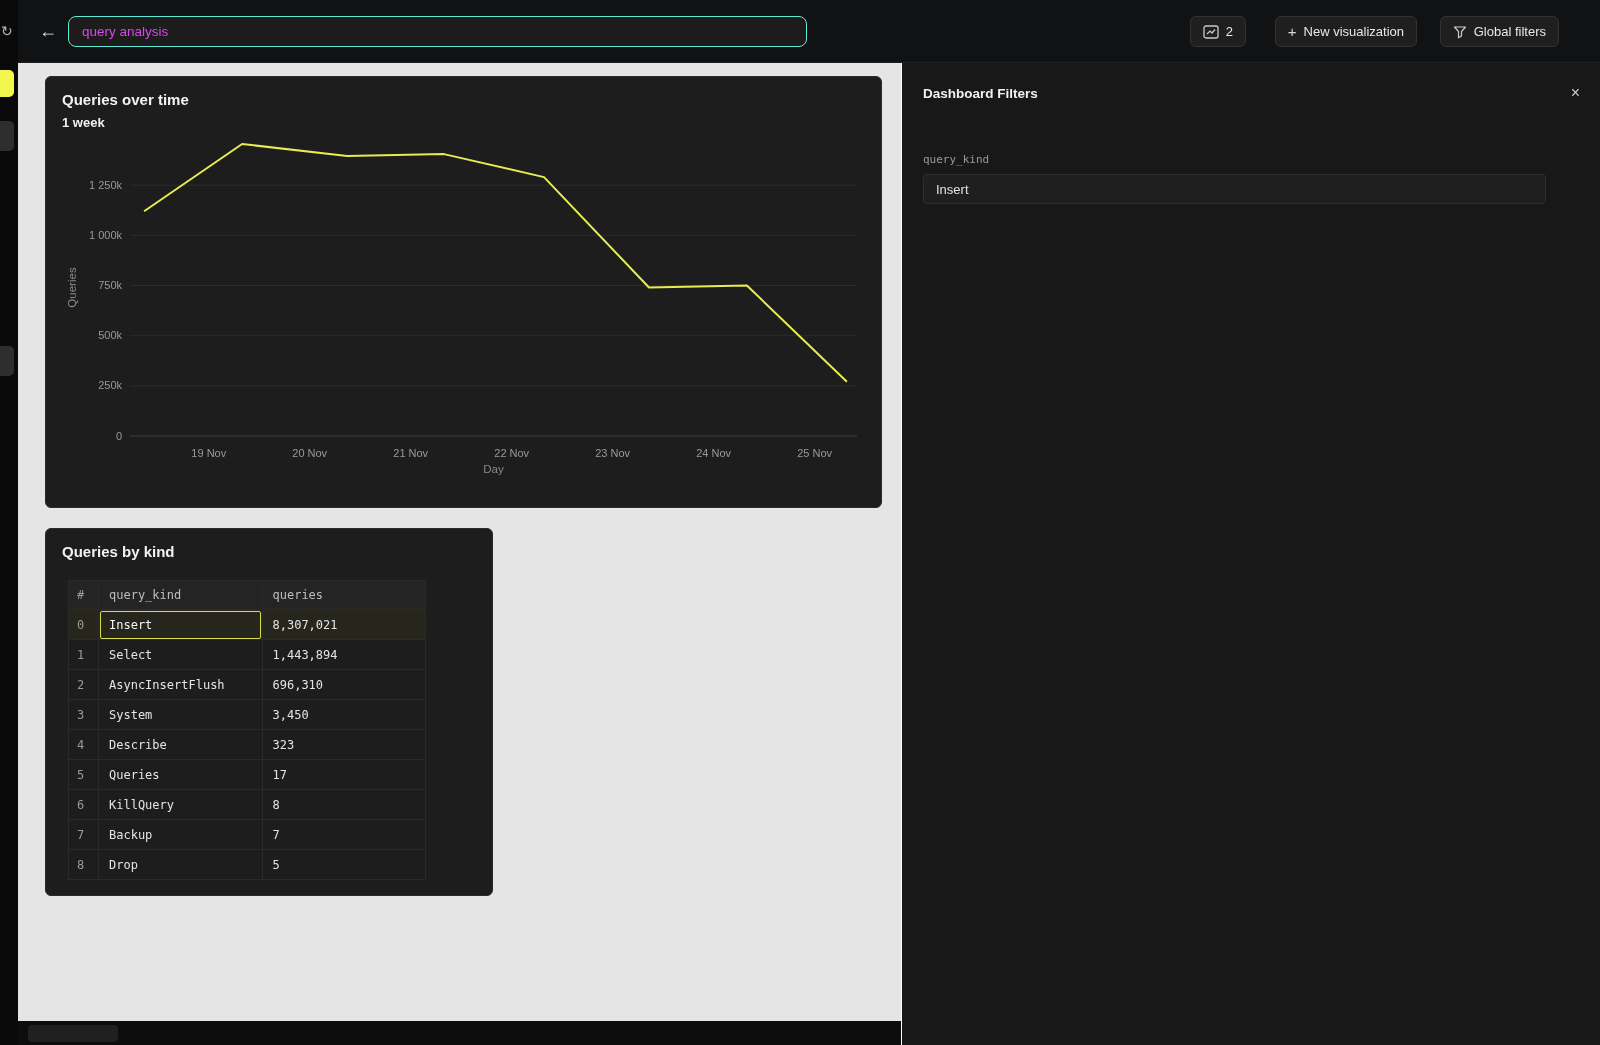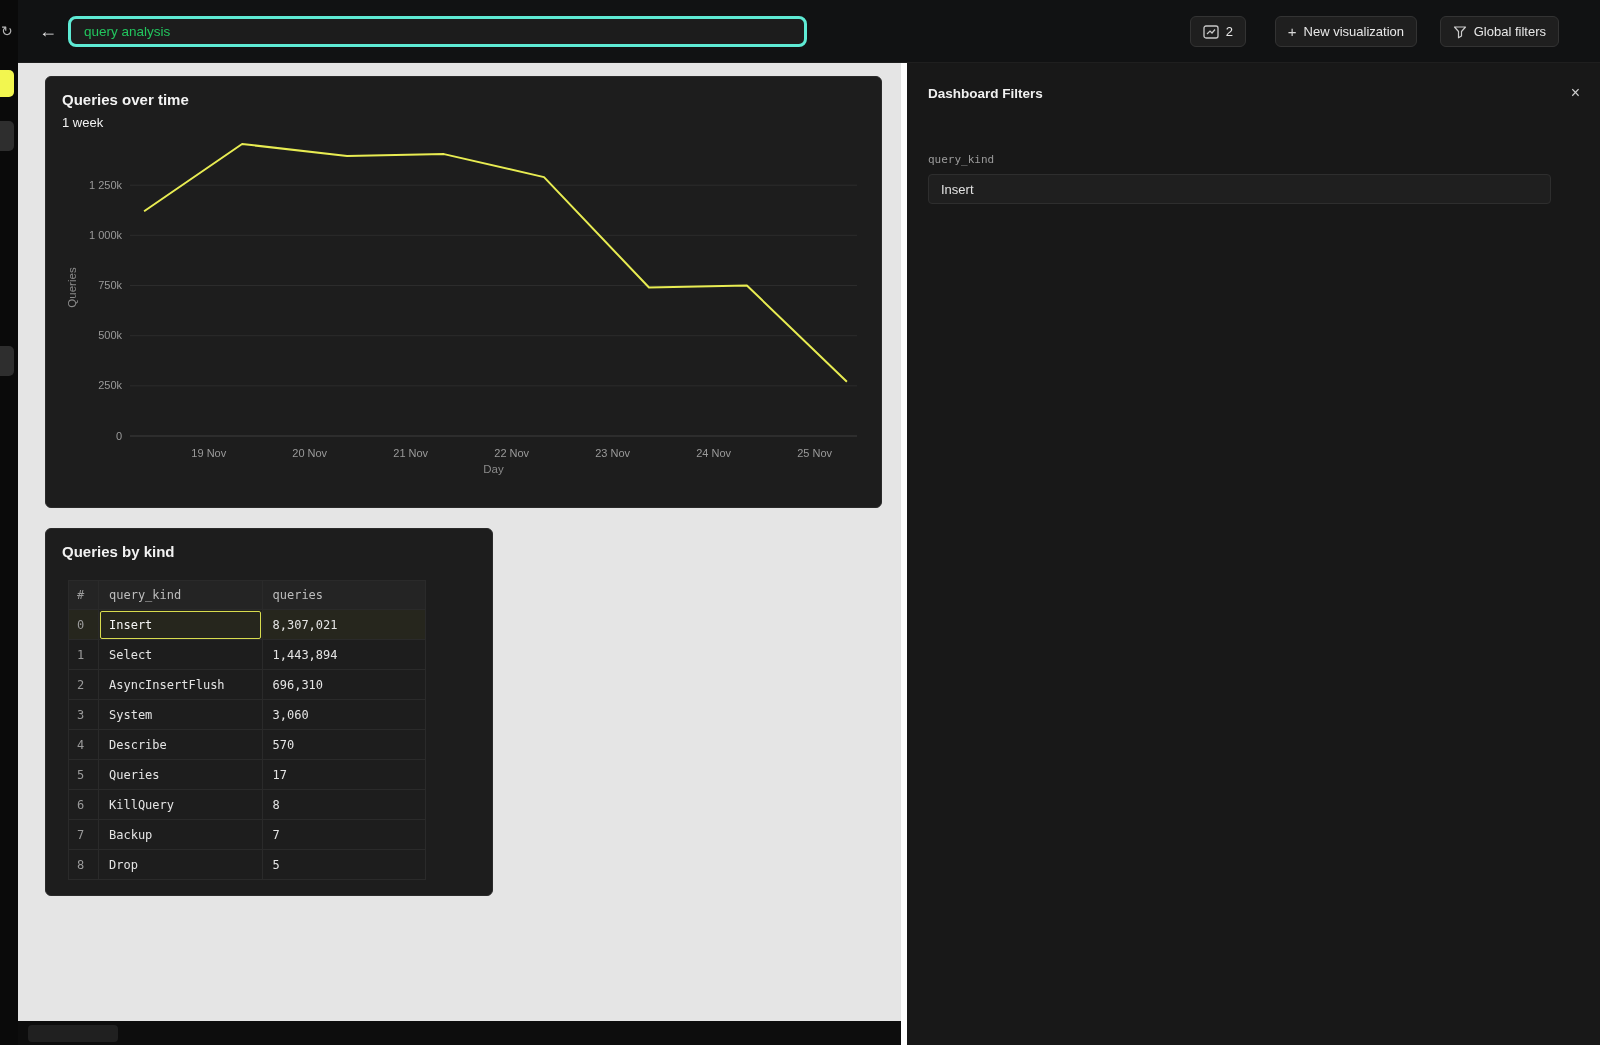--- a/index.html
+++ b/index.html
@@ -9,52 +9,52 @@
 
   
   .rail { position:absolute; left:0; top:0; width:18px; height:1045px; background:#0a0a0a; z-index:5; overflow:hidden; }
   .rail-icon { position:absolute; left:1px; top:23px; color:#b5b5b5; font-size:14px; cursor:pointer; }
   .rail-pill { position:absolute; left:-7px; width:21px; border-radius:5px; background:#2e2e2e; cursor:pointer; }
   .rail-pill.yellow { background:#f2f64f; }
 
   
   .topbar { position:absolute; left:18px; top:0; right:0; height:63px; background:#111213; border-bottom:1px solid #1f1f1f; }
   .back { position:absolute; left:16px; top:17px; width:28px; height:28px; background:transparent; border:none; color:#e3e3e3; font-size:18px; cursor:pointer; font-family:inherit; }
-  .search { position:absolute; left:50px; top:16px; width:739px; height:31px; background:#1c1c1c; border:3px solid #5eead4; border-radius:8px; color:#22c55e; font-size:13.5px; padding:0 13px; font-family:inherit; outline:none; }
+  .search { position:absolute; left:50px; top:16px; width:739px; height:31px; background:#1c1c1c; border:1px solid #5eead4; border-radius:8px; color:#d946ef; font-size:13.5px; padding:0 13px; font-family:inherit; outline:none; }
   .tbtn { position:absolute; top:16px; height:31px; display:flex; align-items:center; gap:7px; background:#1f1f1f; border:1px solid #333333; border-radius:6px; color:#e8e8e8; font-size:13px; padding:0 12px; cursor:pointer; font-family:inherit; white-space:nowrap; }
   .tbtn .plus { font-size:15px; color:#d8d8d8; line-height:1; }
   .tbtn svg { display:block; }
 
   
   .main { position:absolute; left:18px; top:63px; width:883px; height:982px; background:#e5e5e5; }
   .card { position:absolute; background:#1d1d1d; border:1px solid #2a2a2a; border-radius:6px; }
   .chart-card { left:27px; top:13px; width:837px; height:432px; }
   .table-card { left:27px; top:465px; width:448px; height:368px; }
   .card-title { position:absolute; left:16px; top:14px; font-size:15px; font-weight:700; color:#f2f2f2; }
-  .card-sub { position:absolute; left:16px; top:38px; font-size:13px; font-weight:400; color:#f2f2f2; }
+  .card-sub { position:absolute; left:16px; top:38px; font-size:13px; font-weight:700; color:#f2f2f2; }
   #chart-svg { position:absolute; left:6px; top:54px; }
   #chart-svg .tk { font-family:"Liberation Sans", sans-serif; font-size:11px; fill:#9a9a9a; }
   #chart-svg .axl { font-family:"Liberation Sans", sans-serif; font-size:11.5px; fill:#8a8a8a; }
 
   
   .table-card table { position:absolute; left:22px; top:51px; width:358px; border-collapse:collapse; table-layout:fixed;
     font-family:"DejaVu Sans Mono", monospace; font-size:12px; color:#e4e4e4; }
   .table-card th, .table-card td { border:1px solid #2a2a2a; padding:0 10px; text-align:left; white-space:nowrap; overflow:hidden; }
   .table-card th { height:29px; background:#242424; color:#bdbdbd; font-weight:400; }
   .table-card td { height:30px; background:#1d1d1d; }
   .table-card th.idx, .table-card td.idx { width:30px; padding:0 8px; color:#9a9a9a; }
   .table-card tr.sel td { background:#26261d; }
   .table-card td.hl { outline:1.5px solid #d8dc4e; outline-offset:-2px; border-radius:3px; color:#f4f4f4; }
 
   
   .bottom-bar { position:absolute; left:0; bottom:0; width:883px; height:24px; background:#0d0d0d; }
   .bottom-pill { position:absolute; left:10px; top:4px; width:90px; height:17px; background:#202020; border-radius:4px; cursor:pointer; }
 
   
-  .filters { position:absolute; left:901px; top:63px; width:699px; height:982px; background:#181818; border-left:6px solid #ffffff; }
+  .filters { position:absolute; left:901px; top:63px; width:699px; height:982px; background:#181818; border-left:1px solid #ffffff; }
   .filters-head { position:absolute; left:21px; right:20px; top:22px; display:flex; justify-content:space-between; align-items:center; }
   .filters-head span { font-size:13.5px; font-weight:600; color:#f0f0f0; }
   .close { background:transparent; border:none; color:#cfcfcf; font-size:16px; cursor:pointer; line-height:1; font-family:inherit; }
   .field { position:absolute; left:21px; top:90px; width:623px; }
   .field label { display:block; font-family:"DejaVu Sans Mono", monospace; font-size:11px; color:#9a9a9a; margin-bottom:8px; }
   .select { height:30px; background:#1f1f1f; border:1px solid #2e2e2e; border-radius:4px; display:flex; align-items:center; padding:0 12px; cursor:pointer; }
   .select span { font-size:13px; color:#e2e2e2; }
 </style>
 </head>
 <body>
@@ -143,26 +143,26 @@
               <td class="">1,443,894</td>
             </tr>
             <tr class="">
               <td class="idx">2</td>
               <td class="">AsyncInsertFlush</td>
               <td class="">696,310</td>
             </tr>
             <tr class="">
               <td class="idx">3</td>
               <td class="">System</td>
-              <td class="">3,060</td>
+              <td class="">3,450</td>
             </tr>
             <tr class="">
               <td class="idx">4</td>
               <td class="">Describe</td>
-              <td class="">570</td>
+              <td class="">323</td>
             </tr>
             <tr class="">
               <td class="idx">5</td>
               <td class="">Queries</td>
               <td class="">17</td>
             </tr>
             <tr class="">
               <td class="idx">6</td>
               <td class="">KillQuery</td>
               <td class="">8</td>

